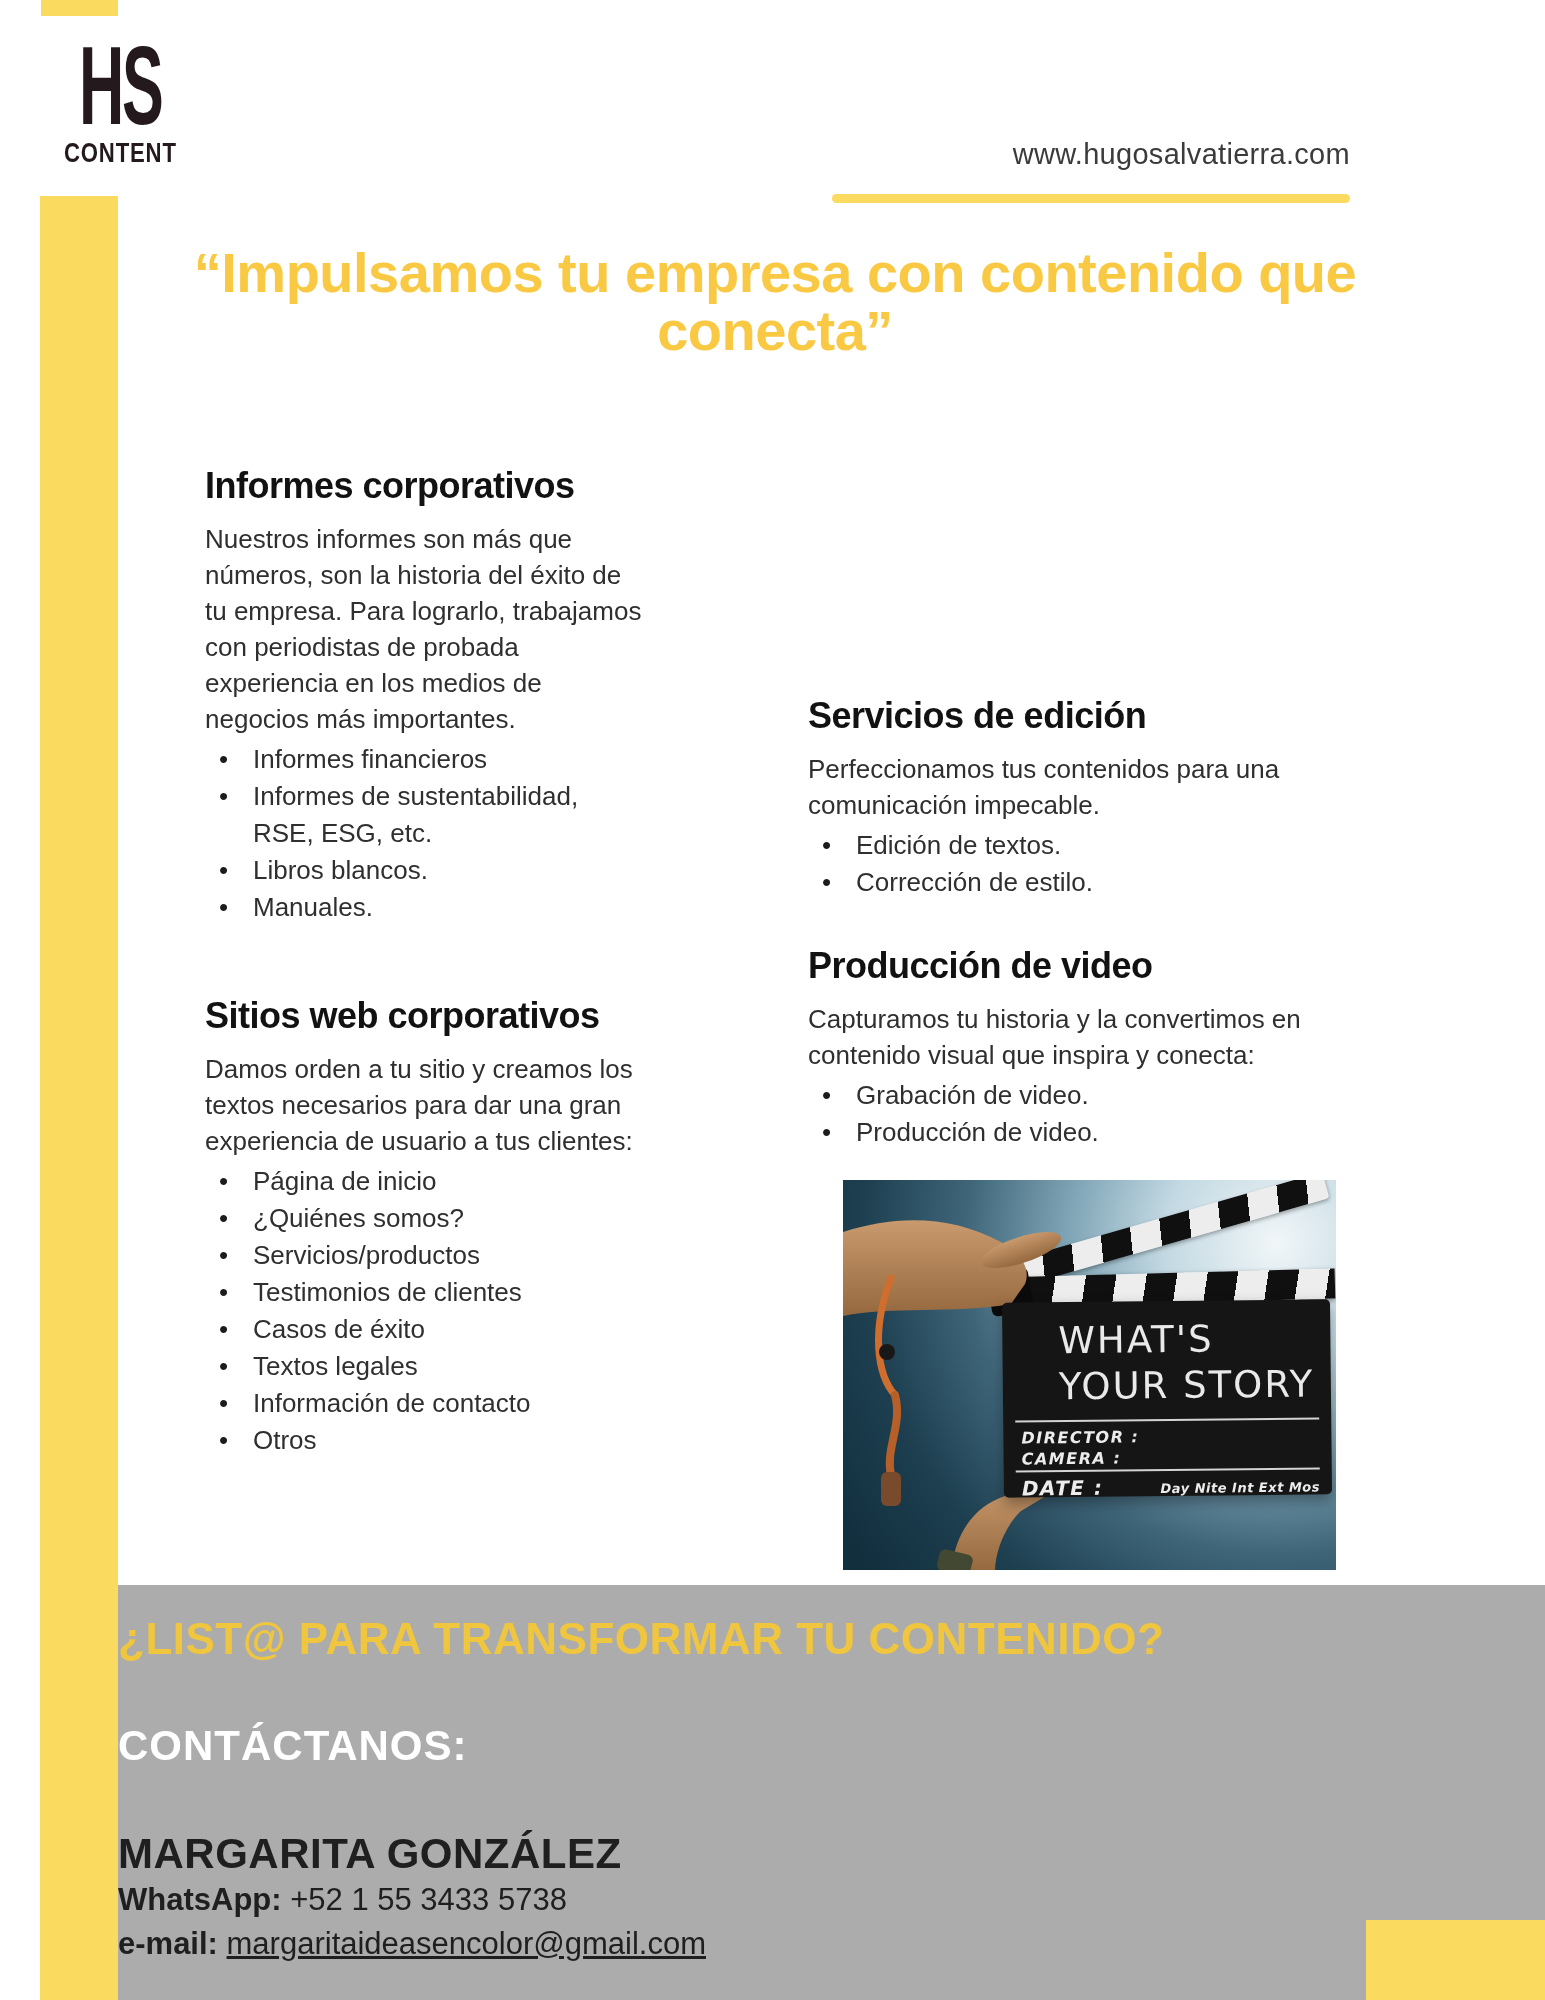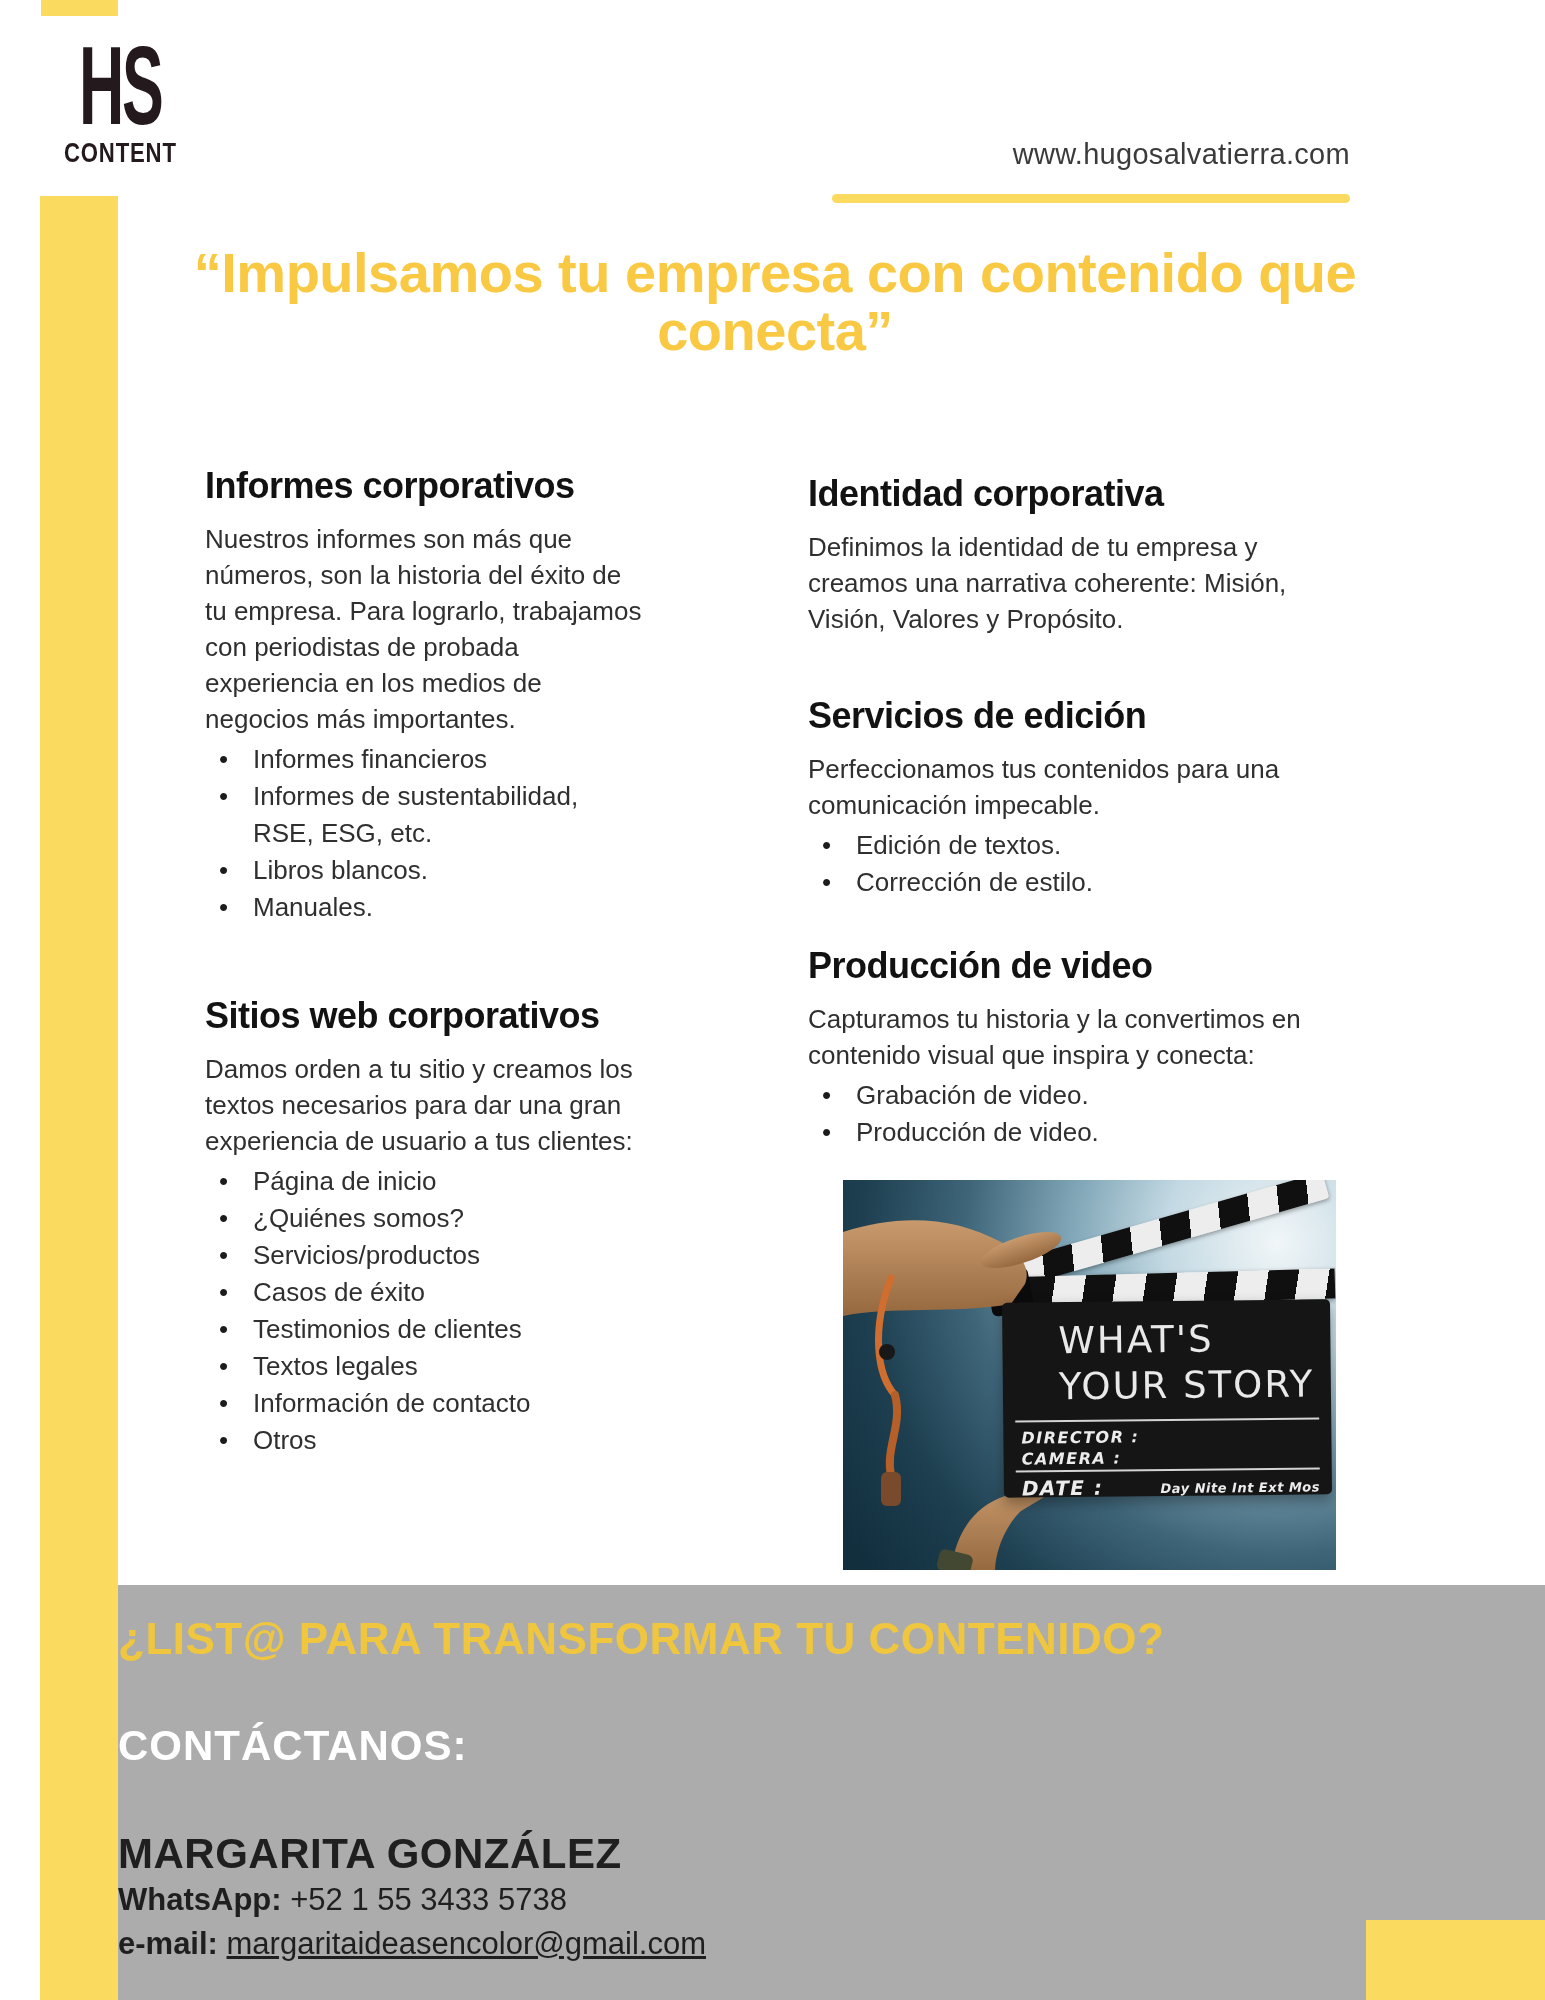--- a/index.html
+++ b/index.html
@@ -100,32 +100,28 @@
     </ul>
   </div>
 
   <div class="sec" style="left:205px; top:995px; width:440px;">
     <h2>Sitios web corporativos</h2>
     <p>Damos orden a tu sitio y creamos los textos necesarios para dar una gran experiencia de usuario a tus clientes:</p>
     <ul>
       <li>Página de inicio</li>
       <li>¿Quiénes somos?</li>
       <li>Servicios/productos</li>
+      <li>Testimonios de clientes</li>
       <li>Casos de éxito</li>
-      <li>Testimonios de clientes</li>
       <li>Textos legales</li>
       <li>Información de contacto</li>
       <li>Otros</li>
     </ul>
   </div>
 
-  <div class="sec" style="left:808px; top:473px; width:500px;">
-    <h2>Identidad corporativa</h2>
-    <p>Definimos la identidad de tu empresa y creamos una narrativa coherente: Misión, Visión, Valores y Propósito.</p>
-  </div>
 
   <div class="sec" style="left:808px; top:695px; width:500px;">
     <h2>Servicios de edición</h2>
     <p>Perfeccionamos tus contenidos para una comunicación impecable.</p>
     <ul>
       <li>Edición de textos.</li>
       <li>Corrección de estilo.</li>
     </ul>
   </div>
 

